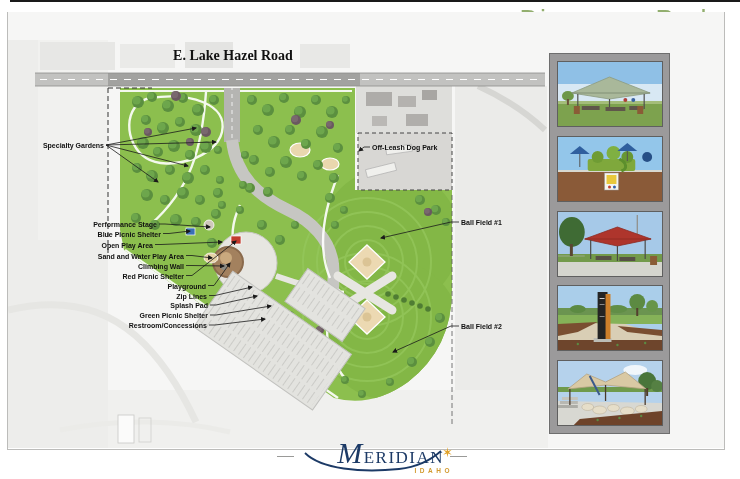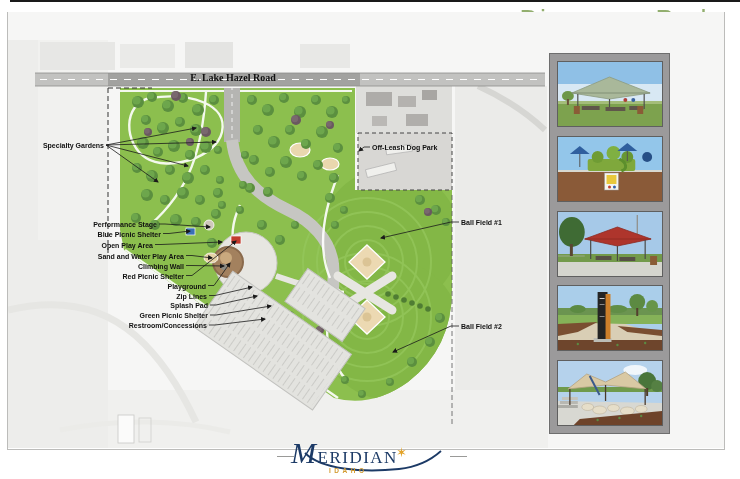--- a/index.html
+++ b/index.html
@@ -19,38 +19,38 @@
   .title-underline { position:absolute; left:14px; top:33px; width:702px; height:3px; background:#5e5e5e; }
 
   .map-area { position:absolute; left:0; top:0; width:716px; height:436px; }
   #map-svg { position:absolute; left:0; top:0; width:716px; height:436px; }
   .map-label {
     position:absolute; font-size:7px; font-weight:bold; color:#111;
     white-space:nowrap; transform:translate(-100%,-50%); line-height:1;
   }
   .map-label.left-anchor { transform:translate(0,-50%); }
   .road-label {
-    position:absolute; font-family:"Liberation Serif", serif; font-size:10px; font-weight:bold;
-    color:#111; white-space:nowrap; transform:translate(-50%,-50%);margin-top:21px;
+    position:absolute; font-family:"Liberation Serif", serif; font-size:14px; font-weight:bold;
+    color:#111; white-space:nowrap; transform:translate(-50%,-50%);
   }
   .leader { fill:none; stroke:#1a1a1a; stroke-width:0.8; }
 
   .photo-strip {
     position:absolute; left:541px; top:41px; width:121px; height:381px;
     background:#9b9a9b; border:1px solid #6e6e6e; box-sizing:border-box;
     display:flex; flex-direction:column; align-items:center; justify-content:space-between;
     padding:7px 0;
   }
   .photo { width:104px; height:64px; border:1px solid #5f5f5f; background:#fff; box-sizing:content-box; }
   .photo svg { display:block; width:100%; height:100%; }
 
   .logo-rule { position:absolute; top:444px; width:17px; height:1px; background:#9a9a98; }
   .logo-rule.l { left:269px; }
   .logo-rule.r { left:442px; }
-  .logo { position:absolute; left:283px; top:424px; width:162px; height:42px; text-align:left; color:#1c3a66; }
+  .logo { position:absolute; left:283px; top:424px; width:162px; height:42px; text-align:right; color:#1c3a66; }
   .logo-swoosh { position:absolute; left:0; top:13px; width:160px; height:26px; }
   .logo-text {
     display:inline-block; font-family:"Liberation Serif", serif; font-size:17px;
     letter-spacing:1.5px; position:relative; z-index:2;
   }
   .logo-text::first-letter { font-size:30px; font-style:italic; }
   .logo-star { display:inline-block; font-size:13px; color:#e2a32a; vertical-align:6px; margin-left:-2px; }
   .logo-idaho {
     display:block; font-size:6.5px; font-weight:bold; letter-spacing:3.5px;
     color:#d29a2e; margin-top:-3px; margin-left:38px; position:relative; z-index:2;

